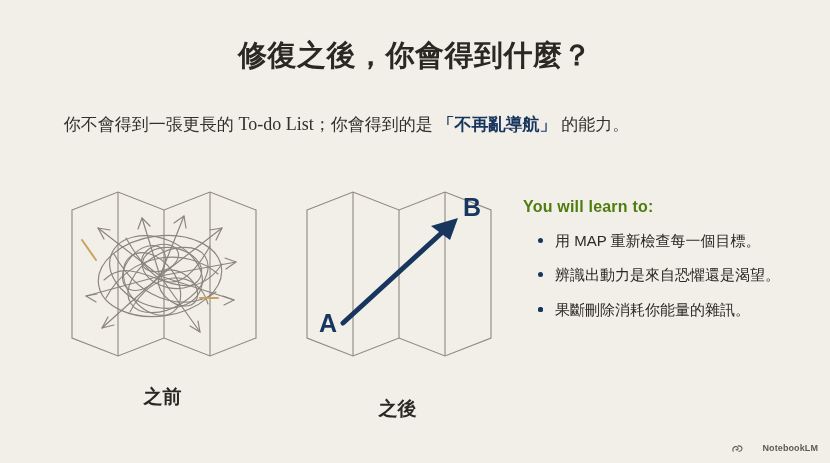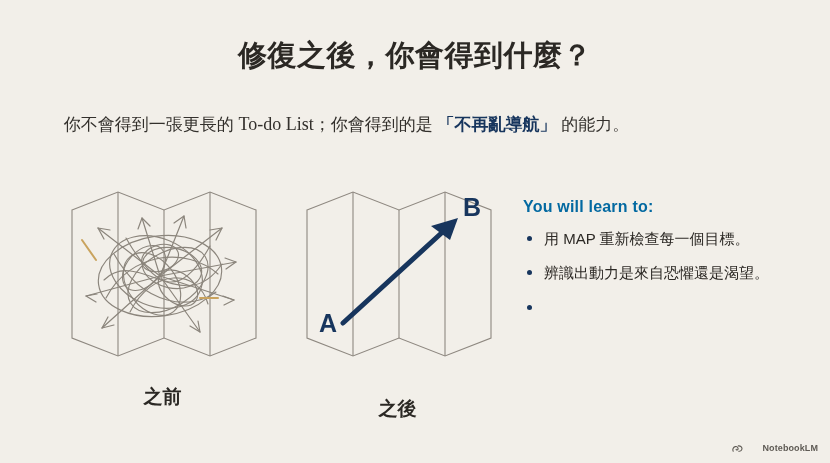--- a/index.html
+++ b/index.html
@@ -91,27 +91,27 @@
   
   .learn-panel {
     position: absolute;
     left: 523px;
     top: 198px;
     width: 290px;
   }
   .learn-heading {
     font-size: 16px;
     font-weight: bold;
-    color: #0369a1;
+    color: #4d7c0f;
     margin: 0 0 13px 0;
     letter-spacing: 0.2px;
   }
   .learn-list {
     list-style: none;
-    margin: 4px;
+    margin: 15px;
     padding: 0;
   }
   .learn-list li {
     position: relative;
     padding-left: 17px;
     font-size: 15px;
     color: #2C2925;
     line-height: 1.35;
     margin-bottom: 14px;
     white-space: nowrap;
@@ -230,20 +230,24 @@
         <span class="dot"></span>
         <span>用 MAP 重新檢查每一個目標。</span>
       </li>
       <li>
         <span class="dot"></span>
         <span>辨識出動力是來自恐懼還是渴望。</span>
       </li>
       <li>
         <span class="dot"></span>
       </li>
+      <li>
+        <span class="dot"></span>
+        <span>果斷刪除消耗你能量的雜訊。</span>
+      </li>
     </ul>
   </div>
 
   <div class="watermark">
     <span>
       <svg width="11" height="9" viewBox="0 0 11 9" aria-hidden="true">
         <path d="M1.2,7.2 C0.3,5.6 1.2,3.2 3.2,2.6 C4.6,2.2 5.6,3 6,4.1 C6.3,5 5.9,5.9 5.1,6 C4.5,6.1 4.1,5.7 4.2,5.2" fill="none" stroke="#5E5A54" stroke-width="1.1" stroke-linecap="round"></path>
         <path d="M6.3,1.9 C8.2,1.6 10,2.9 10,4.6 C10,6.3 8.5,7.4 6.8,7.3" fill="none" stroke="#5E5A54" stroke-width="1.1" stroke-linecap="round"></path>
       </svg>
     </span>

